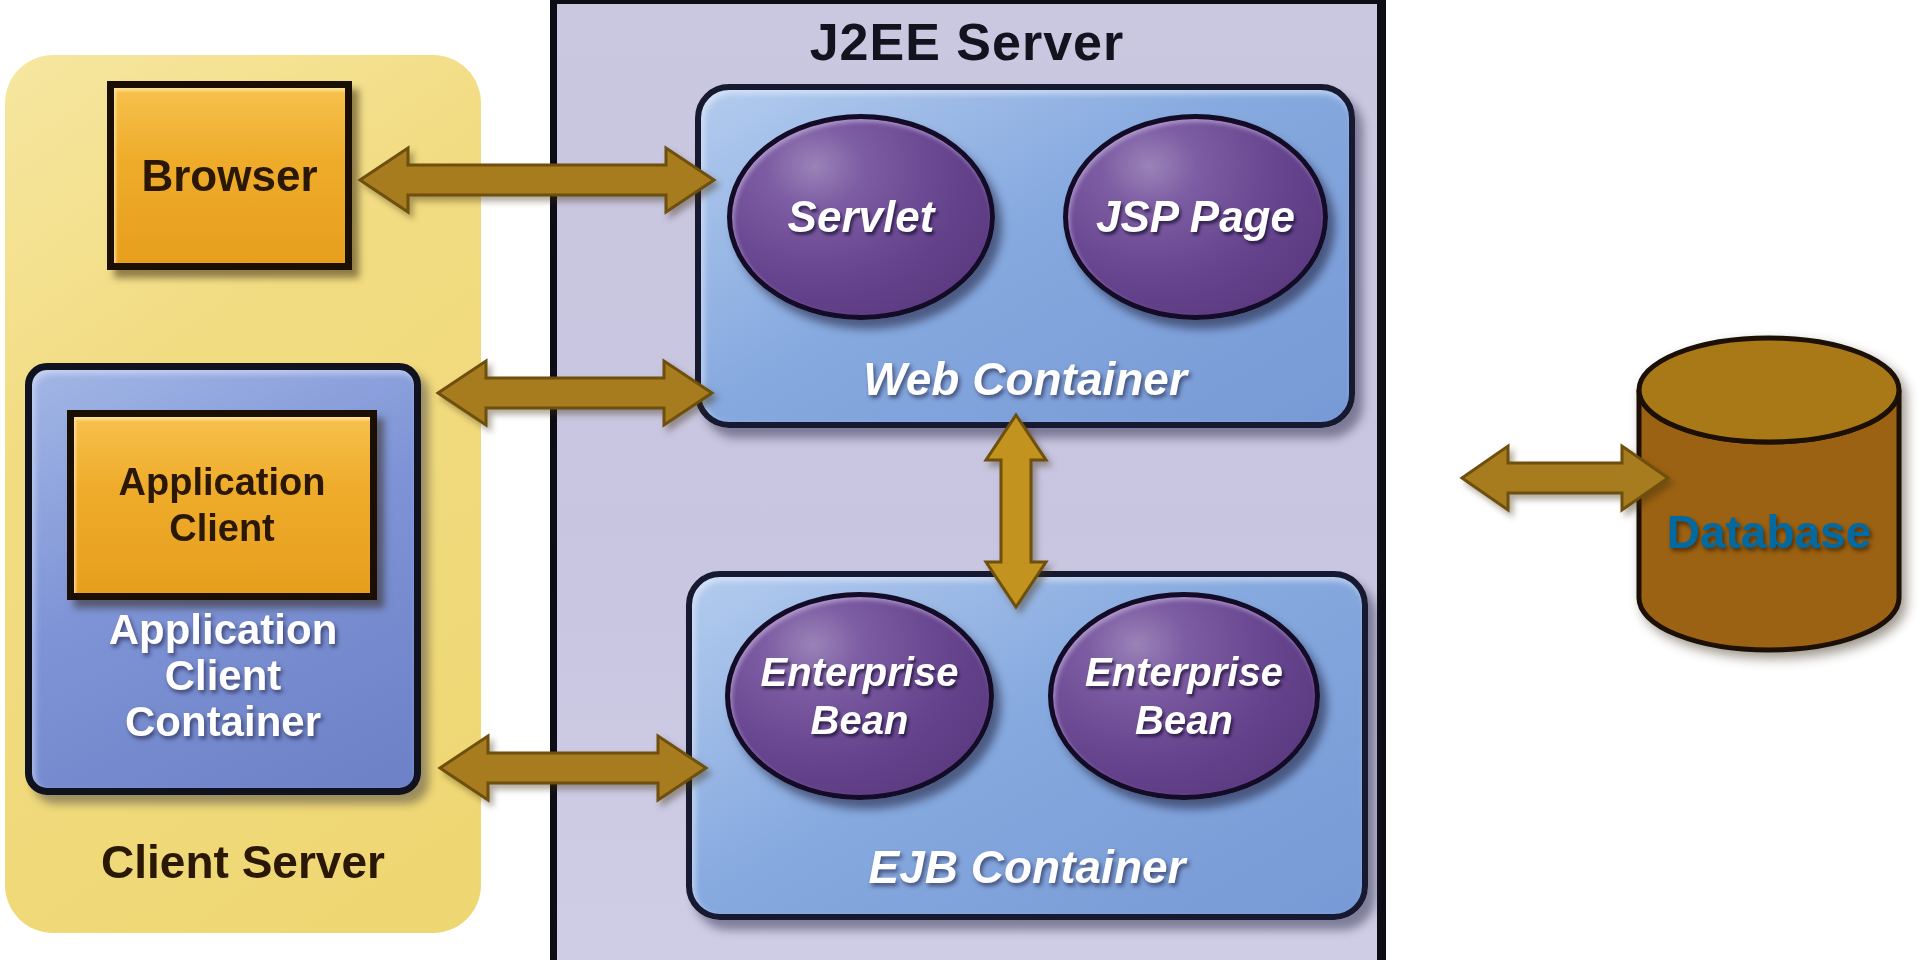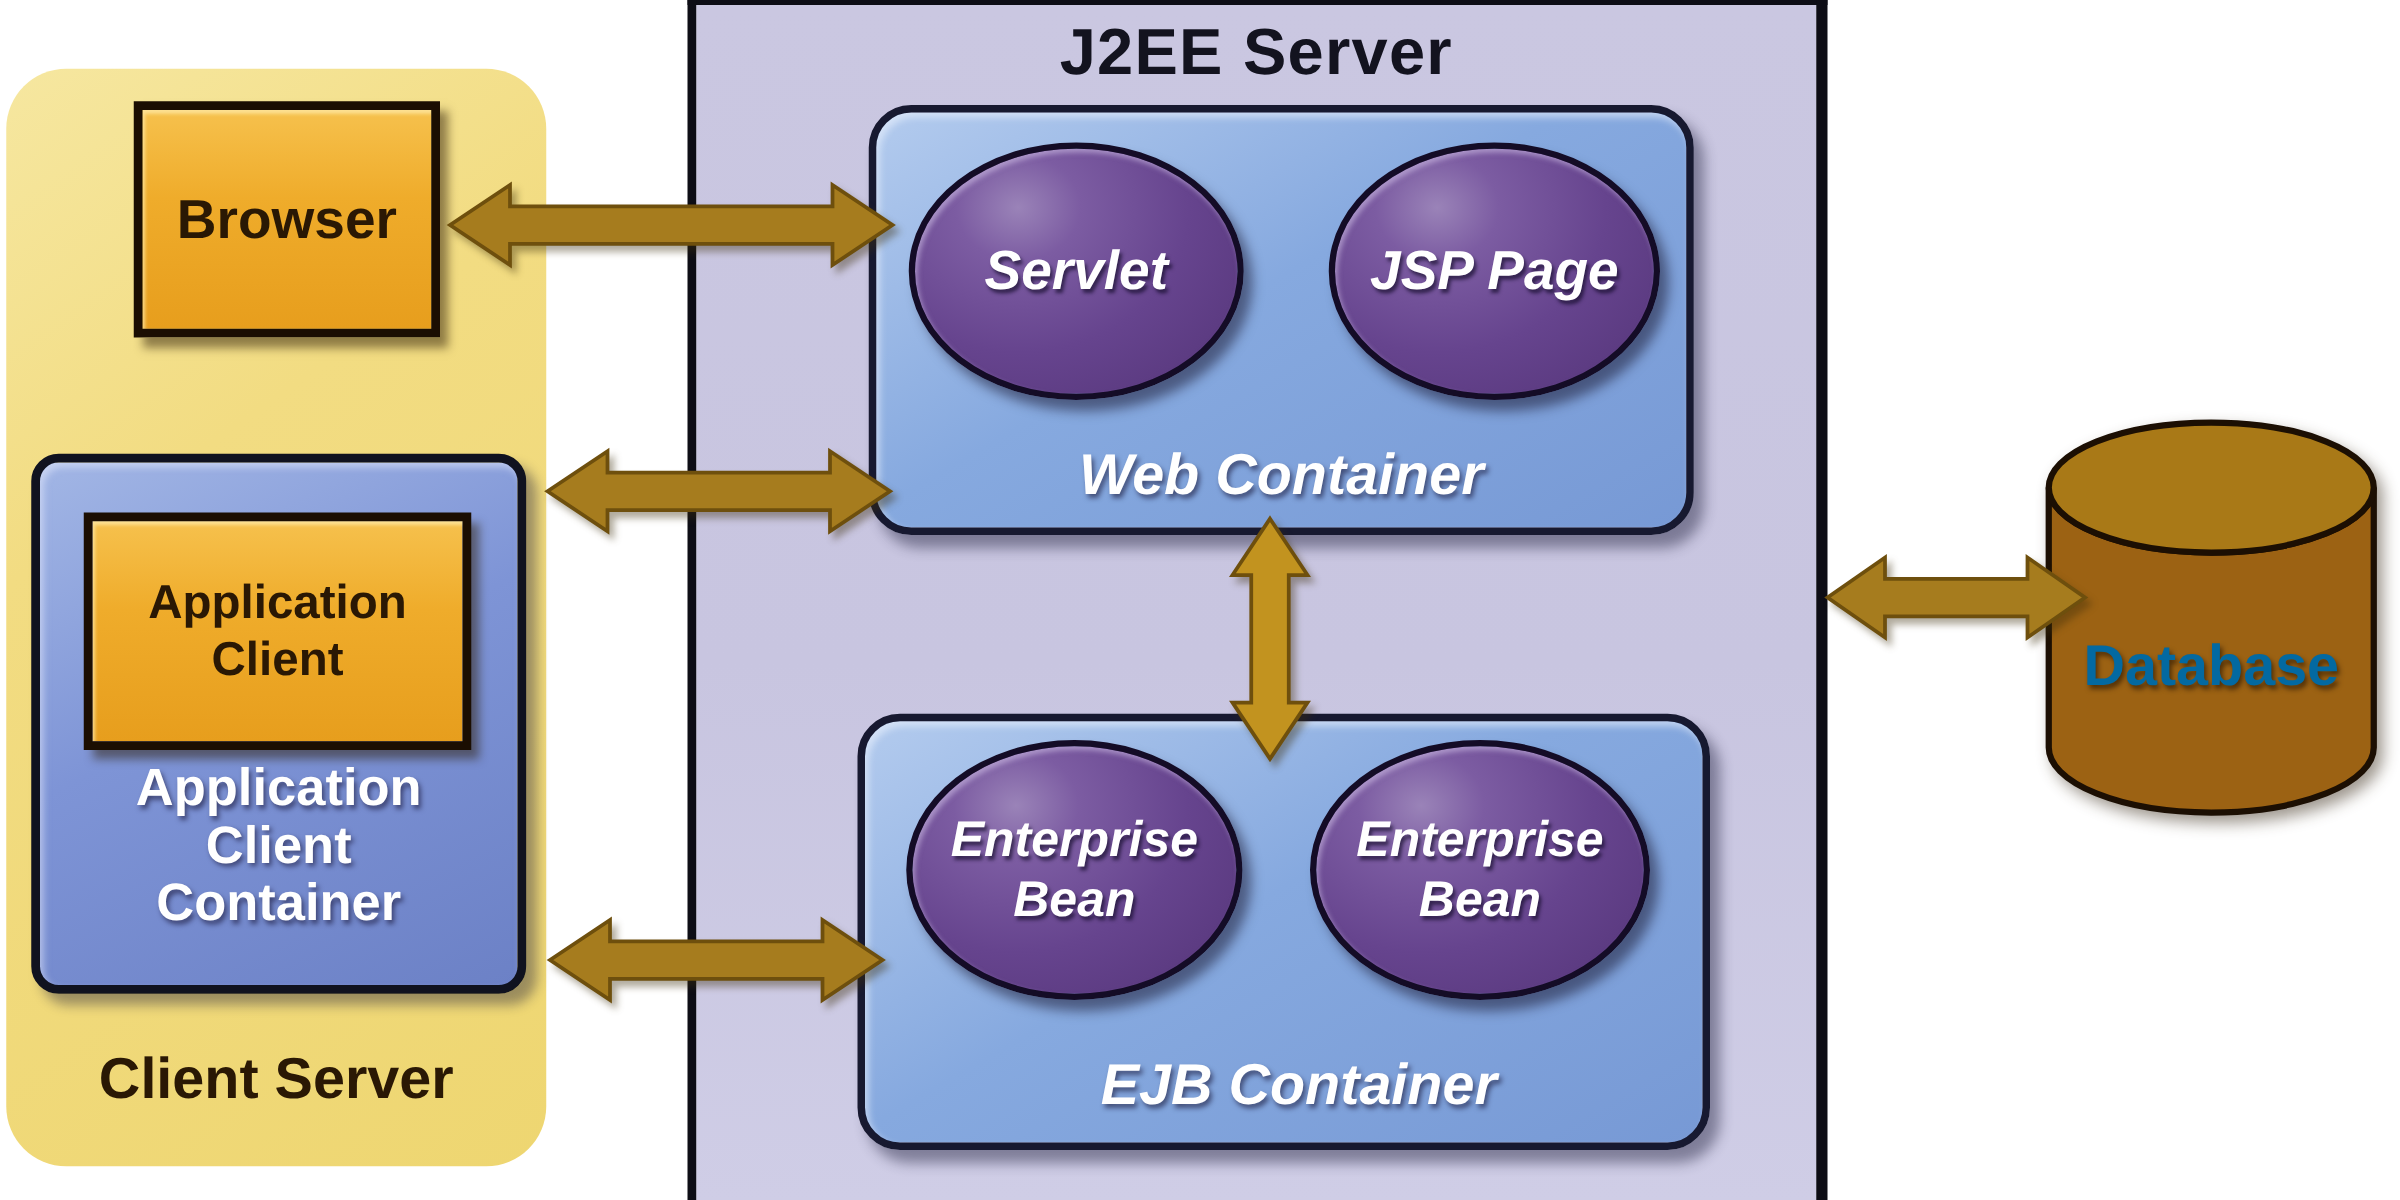--- a/index.html
+++ b/index.html
@@ -4,26 +4,26 @@
 <style>
   html,body{margin:0;padding:0;background:#fff;}
   #stage{
     position:relative;width:1920px;height:960px;overflow:hidden;
     background:#ffffff;
     font-family:"Liberation Sans", sans-serif;
     font-weight:bold;
   }
   
   .client-panel{
-    position:absolute;left:5px;top:55px;width:432px;height:878px;
+    position:absolute;left:5px;top:55px;width:476px;height:878px;
     border-radius:48px;
     background:linear-gradient(145deg,#f6e7a0 0%,var(--panel-yellow) 35%,#eed671 100%);
   }
   .j2ee-panel{
-    position:absolute;left:550px;top:0;width:912px;height:960px;
+    position:absolute;left:550px;top:0;width:836px;height:960px;
     box-sizing:border-box;
     border-left:7px solid var(--panel-border);
     border-right:9px solid var(--panel-border);
     border-top:4px solid var(--panel-border);
     background:linear-gradient(180deg,#cac7e1 0%,var(--panel-lavender) 55%,#cfcde6 100%);
   }
   .j2ee-title{
     position:absolute;top:8px;left:0;width:100%;text-align:center;
     font-size:52px;color:var(--title-ink);letter-spacing:1px;
   }
@@ -35,21 +35,21 @@
     box-shadow:8px 10px 10px rgba(30,30,60,0.45), inset 3px 4px 6px rgba(240,246,255,0.55);
     font-style:italic;
   }
   .web-container{left:138px;top:80px;width:660px;height:344px;}
   .ejb-container{left:129px;top:567px;width:682px;height:349px;}
   .container-label{
     position:absolute;left:0;width:100%;text-align:center;
     font-size:46px;color:#fff;text-shadow:2px 3px 4px rgba(15,10,40,0.55);
   }
   .web-label{bottom:16px;}
-  .ejb-label{bottom:20px;padding-left:12px;}
+  .ejb-label{bottom:20px;}
   
   .oval{
     position:absolute;border-radius:50%;
     box-sizing:border-box;border:5px solid #140c26;
     background:radial-gradient(ellipse at 32% 24%,var(--purple-light) 0%,#7c5ca2 20%,var(--purple-mid) 55%,var(--purple-dark) 100%);
     box-shadow:7px 9px 9px rgba(20,15,40,0.5), inset 2px 3px 4px rgba(220,205,240,0.5);
     display:flex;flex-direction:column;align-items:center;justify-content:center;
     color:#fff;text-align:center;
     text-shadow:2px 3px 3px rgba(10,5,30,0.6);
   }

